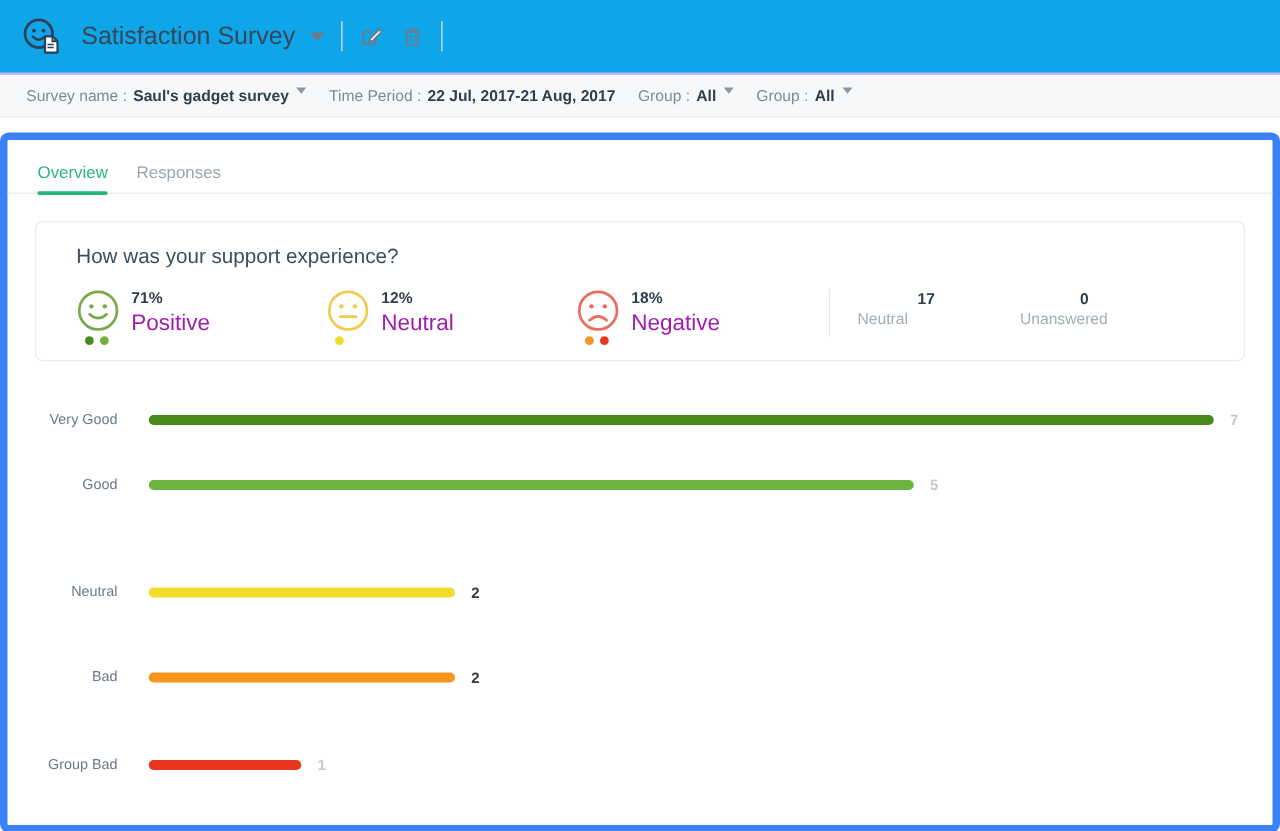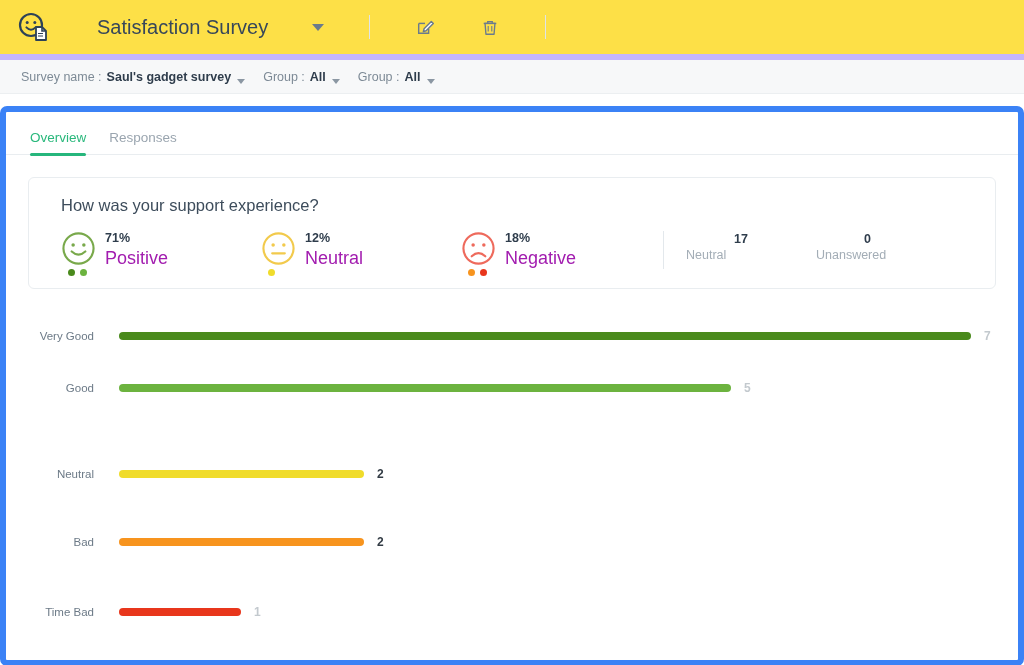--- a/index.html
+++ b/index.html
@@ -6,26 +6,25 @@
   html, body {
     width: 1024px; height: 665px;
     background: #ffffff;
     font-family: "Liberation Sans", sans-serif;
     overflow: hidden;
   }
 
   
   .topbar {
     height: 60px;
-    background: #fde047;
+    background: #0ea5e9;
     display: flex;
     align-items: center;
     padding-left: 18px;
-    border-bottom: 6px solid #c4b5fd;
-    gap: 32px;
+    border-bottom: 2px solid #c4b5fd;
   }
   .app-icon { width: 30px; height: 30px; flex: 0 0 auto; }
   .page-title {
     font-size: 20px;
     color: #37475a;
     margin-left: 17px;
     font-weight: 400;
     white-space: nowrap;
   }
   .title-caret {
@@ -51,21 +50,21 @@
     border-bottom: 1px solid #eceff1;
     display: flex;
     align-items: center;
     padding-left: 21px;
     font-size: 12.5px;
     color: #7d8a96;
     white-space: nowrap;
   }
   .f-label { color: #7d8a96; }
   .f-value { color: #2f3d4c; font-weight: bold; margin-left: 5px; }
-  .f-group { display: flex; align-items: flex-end; margin-right: 18px; }
+  .f-group { display: flex; align-items: flex-start; margin-right: 18px; }
   .mini-caret {
     margin-left: 6px;
     width: 0; height: 0;
     border-left: 4px solid transparent;
     border-right: 4px solid transparent;
     border-top: 5px solid #8b97a3;
     cursor: pointer;
   }
 
   
@@ -212,20 +211,24 @@
   <div class="vdiv"></div>
 </div>
 
 <div class="filterbar">
   <div class="f-group">
     <span class="f-label">Survey name :</span>
     <span class="f-value">Saul's gadget survey</span>
     <span class="mini-caret"></span>
   </div>
   <div class="f-group">
+    <span class="f-label">Time Period :</span>
+    <span class="f-value">22 Jul, 2017-21 Aug, 2017</span>
+  </div>
+  <div class="f-group">
     <span class="f-label">Group :</span>
     <span class="f-value">All</span>
     <span class="mini-caret"></span>
   </div>
   <div class="f-group">
     <span class="f-label">Group :</span>
     <span class="f-value">All</span>
     <span class="mini-caret"></span>
   </div>
 </div>
@@ -336,21 +339,21 @@
         </div>
       </div>
       <div class="bar-row" style="top: 214px;">
         <div class="bar-label">Bad</div>
         <div class="bar-track">
           <div class="bar" style="width: 245px; background: rgb(247, 148, 30);"></div>
           <div class="bar-val strong">2</div>
         </div>
       </div>
       <div class="bar-row" style="top: 284px;">
-        <div class="bar-label">Time Bad</div>
+        <div class="bar-label">Group Bad</div>
         <div class="bar-track">
           <div class="bar" style="width: 122px; background: rgb(232, 54, 28);"></div>
           <div class="bar-val faint">1</div>
         </div>
       </div>
     </div>
 
 </div>
 
 </body></html>

